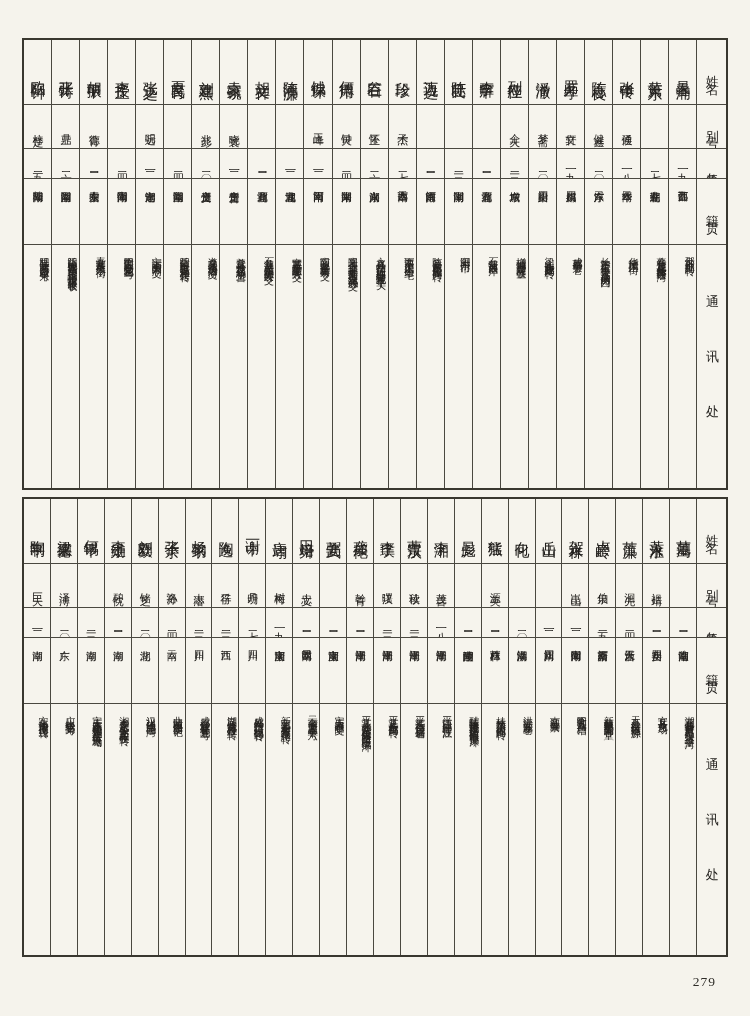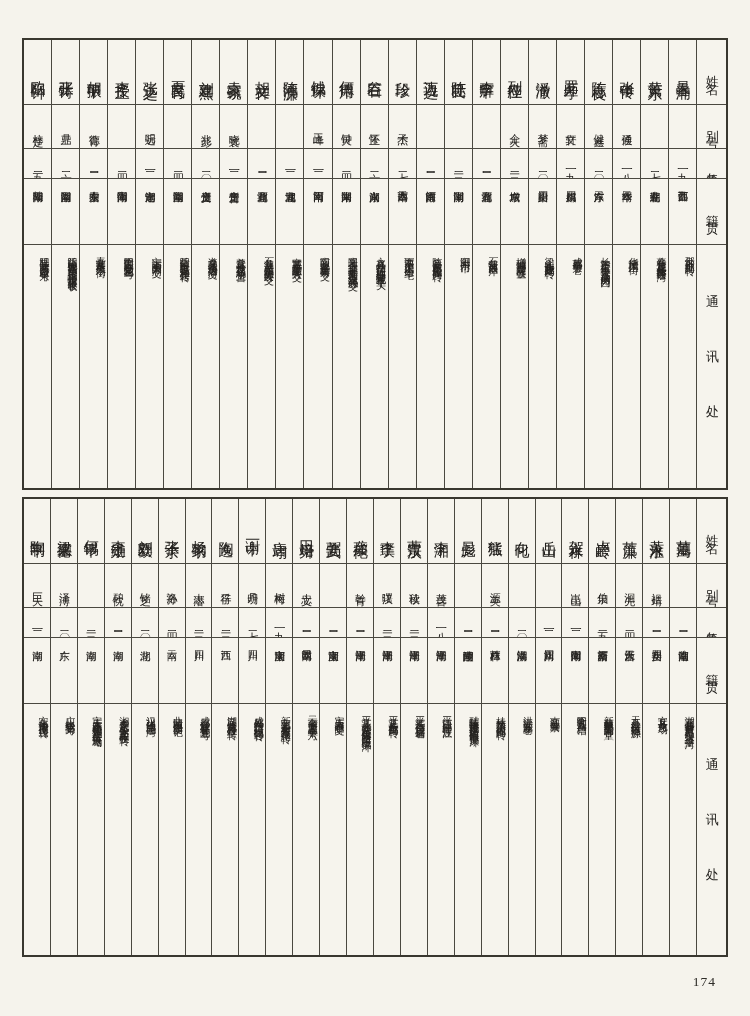--- a/index.html
+++ b/index.html
@@ -440,14 +440,14 @@
   </div>
       <div class="col header-col">
       <div class="cell name-cell hdr">姓名</div>
       <div class="cell alias-cell hdr">别号</div>
       <div class="cell age-cell hdr">年龄</div>
       <div class="cell origin-cell hdr">籍贯</div>
       <div class="cell address-cell hdr">通讯处</div>
     </div>
   </div>
 
-  <div class="page-number">174</div>
+  <div class="page-number">279</div>
 </div>
 
 </body></html>

